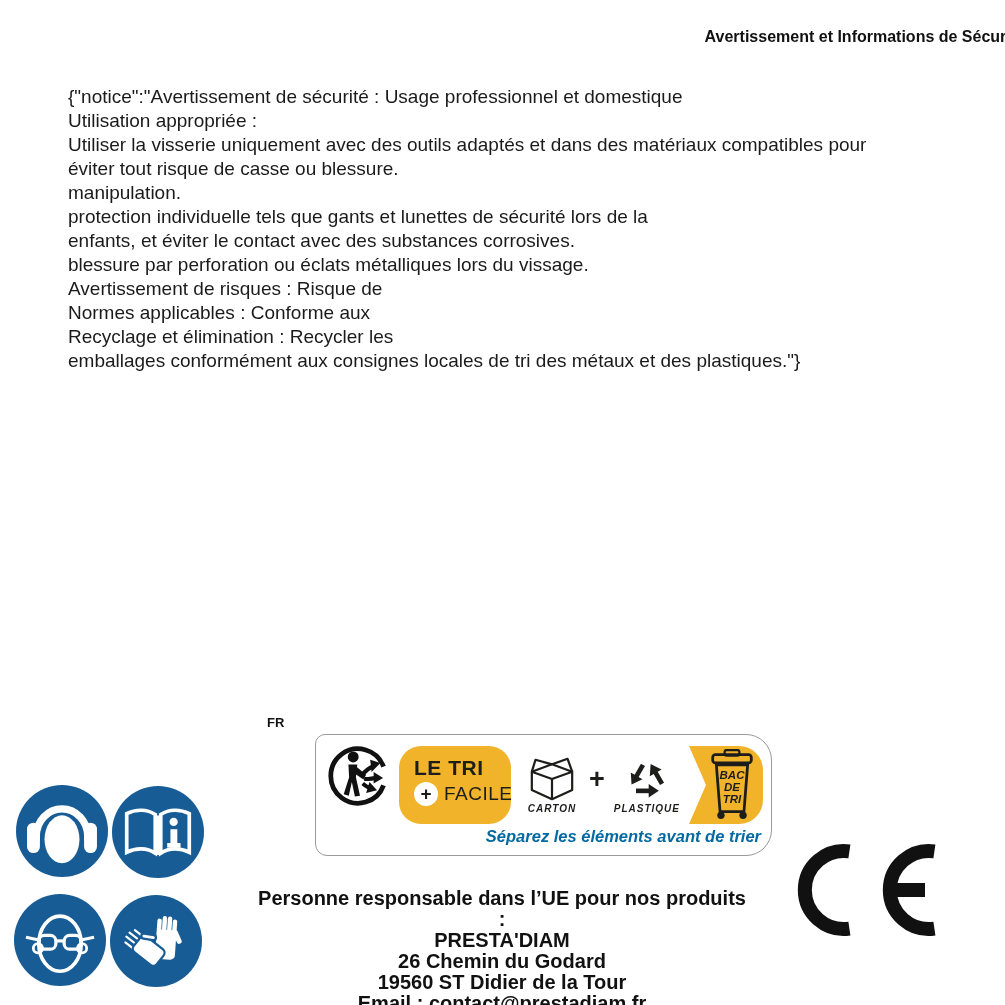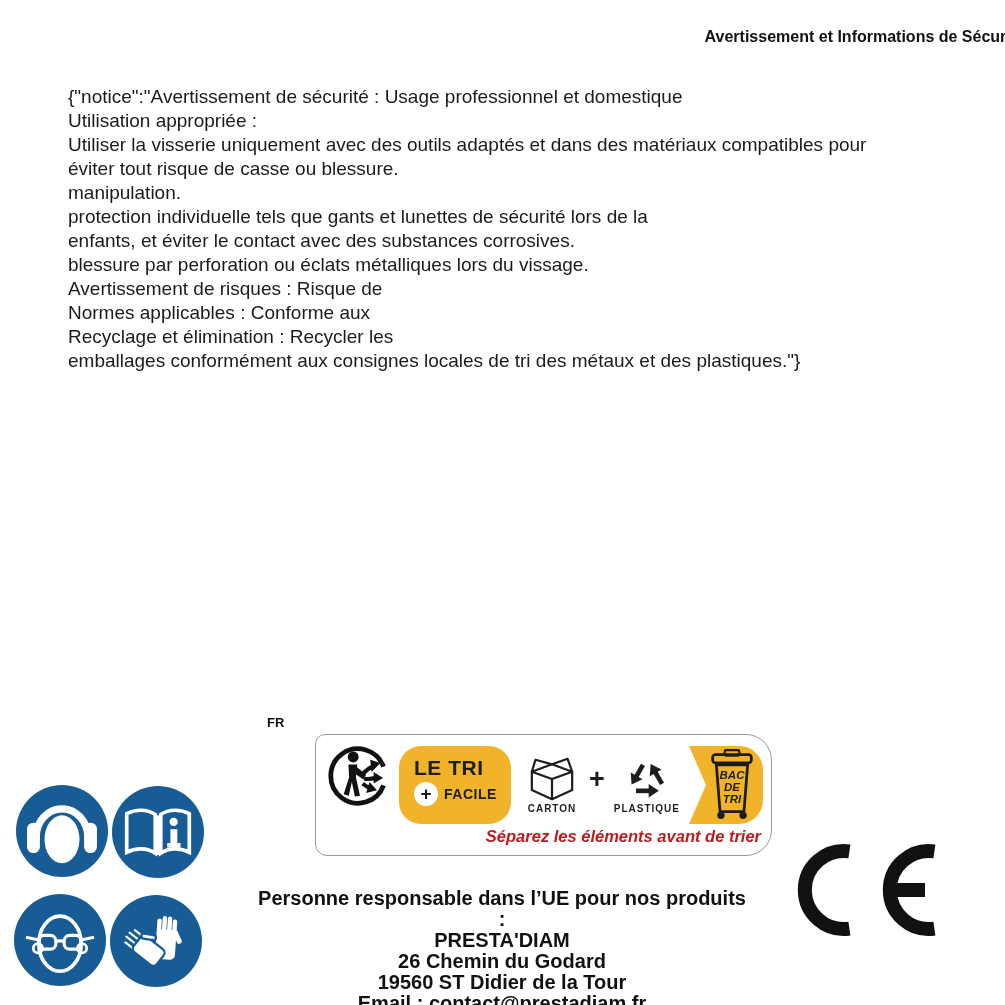--- a/index.html
+++ b/index.html
@@ -38,39 +38,39 @@
     background:var(--tri-yellow);border-radius:22px;box-sizing:border-box;
     padding:10px 0 0 15px;color:#1d1d1b;
   }
   .letri-line1{font-size:21px;font-weight:800;letter-spacing:.5px;line-height:24px;}
   .letri-line2{display:flex;align-items:center;gap:6px;margin-top:2px;}
   .plus-circle{
     width:24px;height:24px;border-radius:50%;background:#fff;color:#1d1d1b;
     display:flex;align-items:center;justify-content:center;
     font-size:19px;font-weight:800;line-height:24px;flex:0 0 auto;
   }
-  .letri-line2 .word{font-size:14px;font-weight:700;letter-spacing:.5px;}
+  .letri-line2 .word{font-size:19px;font-weight:400;letter-spacing:.5px;}
   .materials{
     position:absolute;left:197px;top:11px;width:178px;height:78px;
     display:flex;align-items:center;justify-content:center;gap:9px;
   }
-  .material{display:flex;flex-direction:column;align-items:center;gap:2px;}
+  .material{display:flex;flex-direction:column;align-items:center;gap:2px;font-style:italic;}
   .material svg{display:block;}
   .material-label{font-size:10px;font-weight:bold;letter-spacing:1px;color:#1d1d1b;}
   .mat-plus{font-size:27px;font-weight:800;color:#1d1d1b;margin-top:-12px;}
   .endcap{
     position:absolute;left:373px;top:11px;width:74px;height:78px;
     background:var(--tri-yellow);border-radius:0 24px 24px 0;
     clip-path:polygon(0 0,100% 0,100% 100%,0 100%,17px 50%);
     font-style:italic;
   }
   .endcap svg{position:absolute;left:20px;top:3px;width:46px;height:72px;}
   .tri-footer{
     position:absolute;right:10px;top:92px;font-size:16.5px;font-style:italic;
-    font-weight:600;color:#b91c1c;white-space:nowrap;
+    font-weight:600;color:#0369a1;white-space:nowrap;
   }
   
   .responsible{
     position:absolute;left:252px;top:872px;width:500px;text-align:center;
     font-size:20px;font-weight:bold;line-height:21px;color:#111;margin-top:16px;
   }
   
   .ce{position:absolute;left:797px;top:843px;width:140px;height:94px;}
   .ce svg{display:block;width:100%;height:100%;}
 </style>

